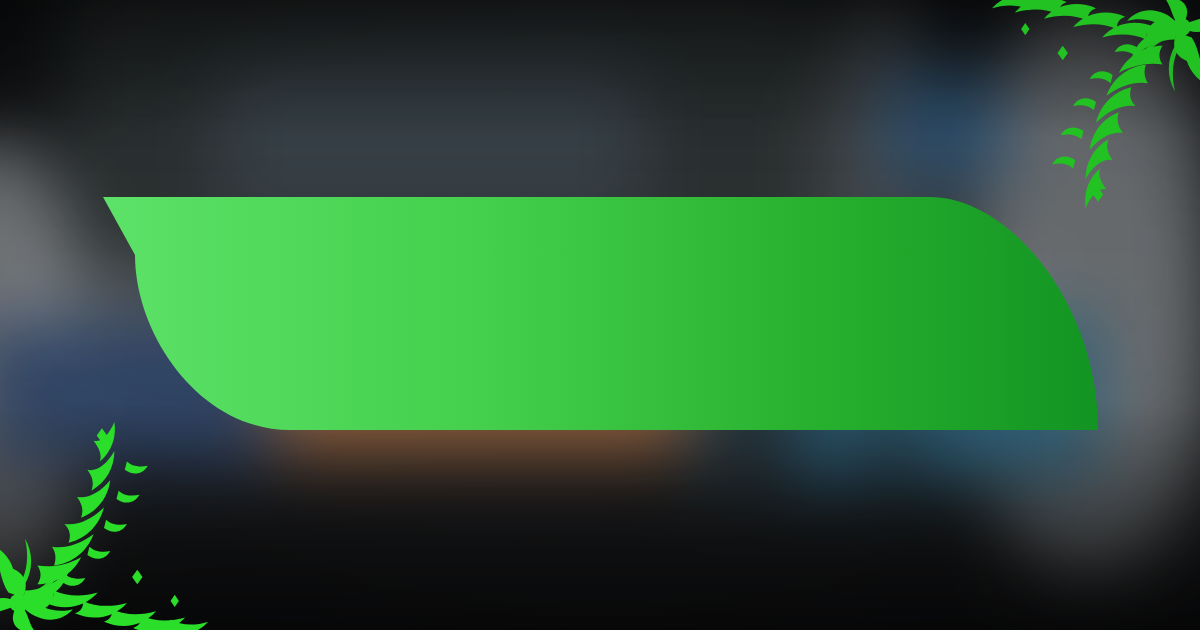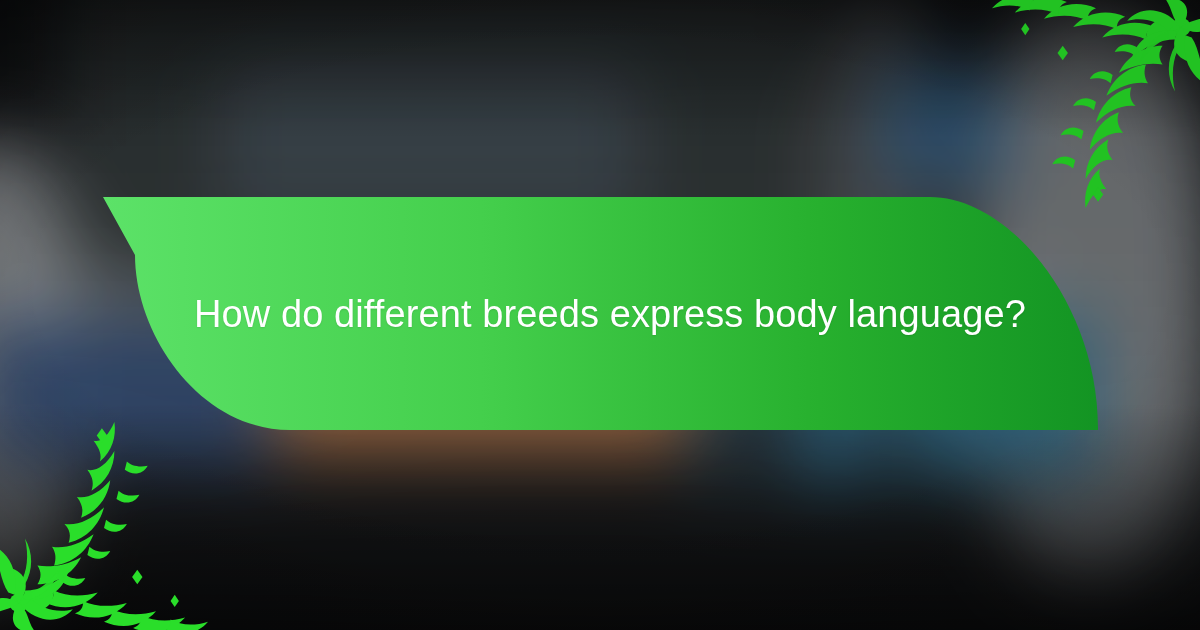--- a/index.html
+++ b/index.html
@@ -125,23 +125,20 @@
           <stop offset="0" stop-color="#5ce268"></stop>
           <stop offset="0.38" stop-color="#44cf4c"></stop>
           <stop offset="0.72" stop-color="#27b02e"></stop>
           <stop offset="1" stop-color="#139423"></stop>
         </linearGradient>
       </defs>
       <path d="M103,12 L930,12 C1010,12 1098,120 1098,243 L1098,245 L290,245 C200,245 135,150 135,70 Z" fill="url(#bannerGrad)"></path>
     </svg>
   </div>
 
-  <div class="banner-text">
-    <span>How do different breeds express body language?</span>
-  </div>
 
   <div class="ornament" id="ornament-tr">
     <svg viewBox="0 0 200 200" aria-hidden="true">
       <g fill="#22c222" transform="translate(200,0) scale(-1,1)">
 
         <circle cx="18" cy="26" r="9"></circle>
         <path d="M18,26 C6,10 14,-4 34,-2 C26,8 28,18 18,26 Z"></path>
         <path d="M18,26 C34,14 50,18 52,36 C40,30 28,34 18,26 Z"></path>
         <path d="M18,26 C30,40 26,56 8,60 C14,48 10,36 18,26 Z"></path>
         <path d="M18,26 C2,36 -12,30 -12,12 C-2,20 8,18 18,26 Z"></path>

